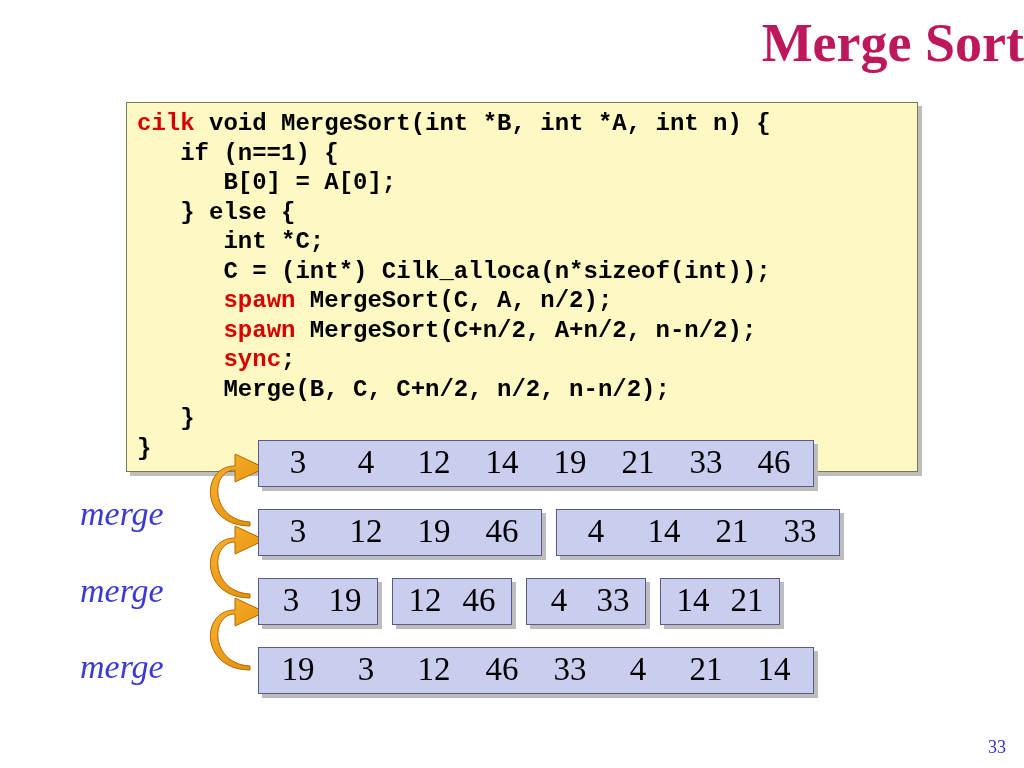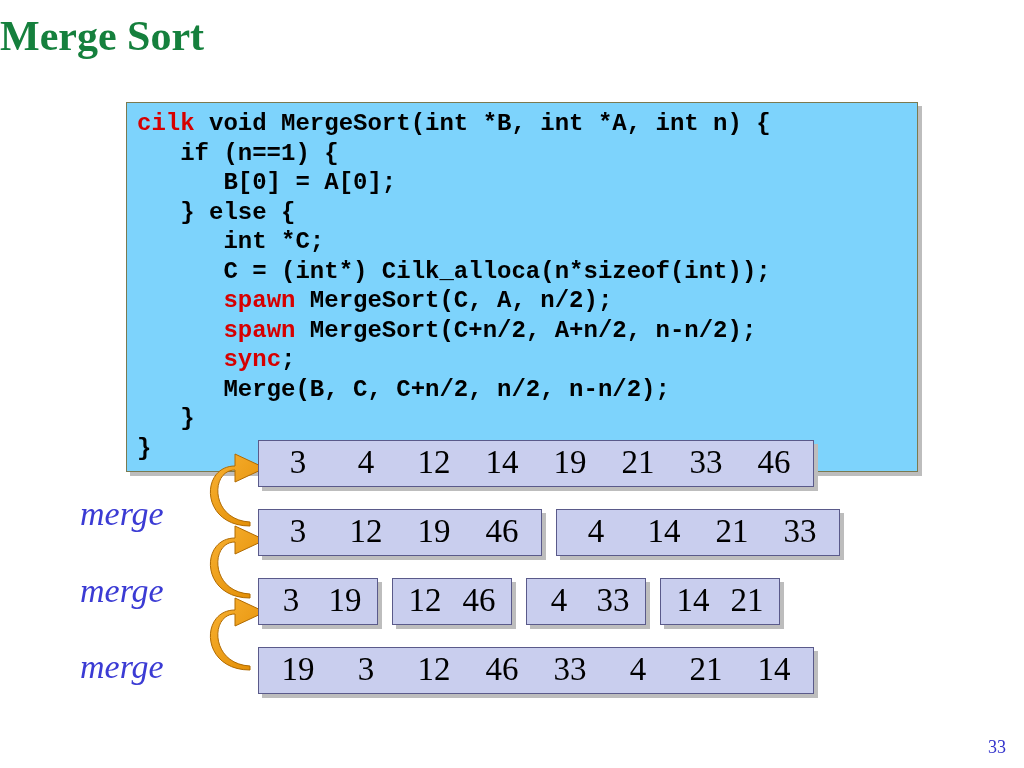--- a/index.html
+++ b/index.html
@@ -6,33 +6,33 @@
     margin: 0;
     padding: 0;
     width: 1024px;
     height: 768px;
     background: #ffffff;
     font-family: "Times New Roman", serif;
     position: relative;
     overflow: hidden;
   }
   .title {
-    text-align: left;
-    color: #15803d;
+    text-align: right;
+    color: #be185d;
     font-weight: bold;
-    font-size: 42px;
+    font-size: 54px;
     margin-top: 12px;
     margin-bottom: 8px;
   }
   .code-box {
     position: absolute;
     left: 126px;
     top: 102px;
     width: 770px;
-    background: #7dd3fc;
+    background: #fef9c3;
     border: 1px solid #7a7a50;
     box-shadow: 4px 4px 0 #bdbdbd;
     font-family: "Courier New", monospace;
     font-weight: bold;
     font-size: 24px;
     line-height: 1.23;
     color: #000;
     padding: 6px 10px 8px 10px;
     white-space: pre;
   }

